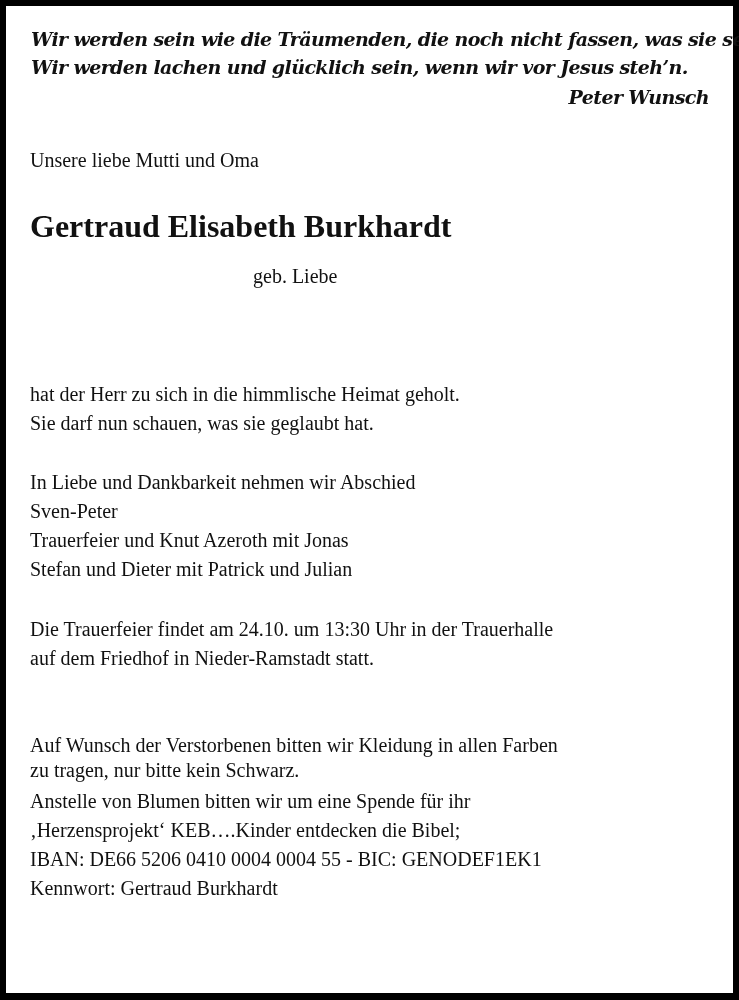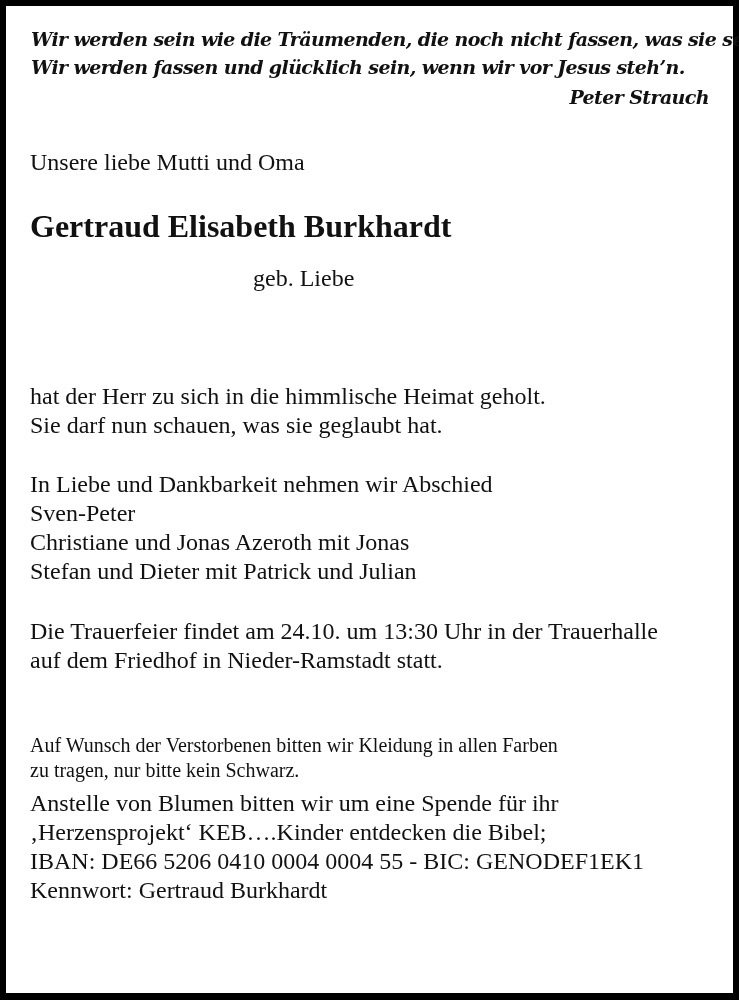--- a/index.html
+++ b/index.html
@@ -6,44 +6,44 @@
   body { width: 739px; height: 1000px; overflow: hidden; }
   .frame {
     position: absolute; left: 6px; top: 6px; width: 727px; height: 987px;
     background: #fff; box-sizing: border-box;
   }
   .t { position: absolute; white-space: nowrap; color: #111; }
   .quote {
     font-family: "DejaVu Serif", serif; font-style: italic; font-weight: bold;
     font-size: 19px; letter-spacing: -0.6px;
   }
-  .serif { font-family: "Liberation Serif", serif; font-size: 24px; }
+  .serif { font-family: "Liberation Serif", serif; font-size: 20px; }
   .small { font-family: "Liberation Serif", serif; font-size: 20px; margin-top: 28px; }
   .name { font-family: "Liberation Serif", serif; font-weight: bold; font-size: 32px; }
 </style>
 </head>
 <body>
 
 <div class="frame">
   <div class="t quote" style="left:25px;top:22px;">Wir werden sein wie die Träumenden, die noch nicht fassen, was sie seh’n.</div>
-  <div class="t quote" style="left:25px;top:50px;">Wir werden fassen und glücklich sein, wenn wir vor Jesus steh’n.</div>
-  <div class="t quote" style="right:24px;top:80px;">Peter Strauch</div>
+  <div class="t quote" style="left:25px;top:50px;">Wir werden lachen und glücklich sein, wenn wir vor Jesus steh’n.</div>
+  <div class="t quote" style="right:24px;top:80px;">Peter Wunsch</div>
 
   <div class="t serif" style="left:24px;top:143px;">Unsere liebe Mutti und Oma</div>
 
   <div class="t name" style="left:24px;top:202px;">Gertraud Elisabeth Burkhardt</div>
   <div class="t serif" style="left:247px;top:259px;">geb. Liebe</div>
 
 
   <div class="t serif" style="left:24px;top:377px;">hat der Herr zu sich in die himmlische Heimat geholt.</div>
   <div class="t serif" style="left:24px;top:406px;">Sie darf nun schauen, was sie geglaubt hat.</div>
 
   <div class="t serif" style="left:24px;top:465px;">In Liebe und Dankbarkeit nehmen wir Abschied</div>
   <div class="t serif" style="left:24px;top:494px;">Sven-Peter</div>
-  <div class="t serif" style="left:24px;top:523px;">Christiane und Jonas Azeroth mit Jonas</div>
+  <div class="t serif" style="left:24px;top:523px;">Trauerfeier und Knut Azeroth mit Jonas</div>
   <div class="t serif" style="left:24px;top:552px;">Stefan und Dieter mit Patrick und Julian</div>
 
   <div class="t serif" style="left:24px;top:612px;">Die Trauerfeier findet am 24.10. um 13:30 Uhr in der Trauerhalle</div>
   <div class="t serif" style="left:24px;top:641px;">auf dem Friedhof in Nieder-Ramstadt statt.</div>
 
   <div class="t small" style="left:24px;top:700px;">Auf Wunsch der Verstorbenen bitten wir Kleidung in allen Farben</div>
   <div class="t small" style="left:24px;top:725px;">zu tragen, nur bitte kein Schwarz.</div>
 
   <div class="t serif" style="left:24px;top:784px;">Anstelle von Blumen bitten wir um eine Spende für ihr</div>
   <div class="t serif" style="left:24px;top:813px;">‚Herzensprojekt‘ KEB….Kinder entdecken die Bibel;</div>

